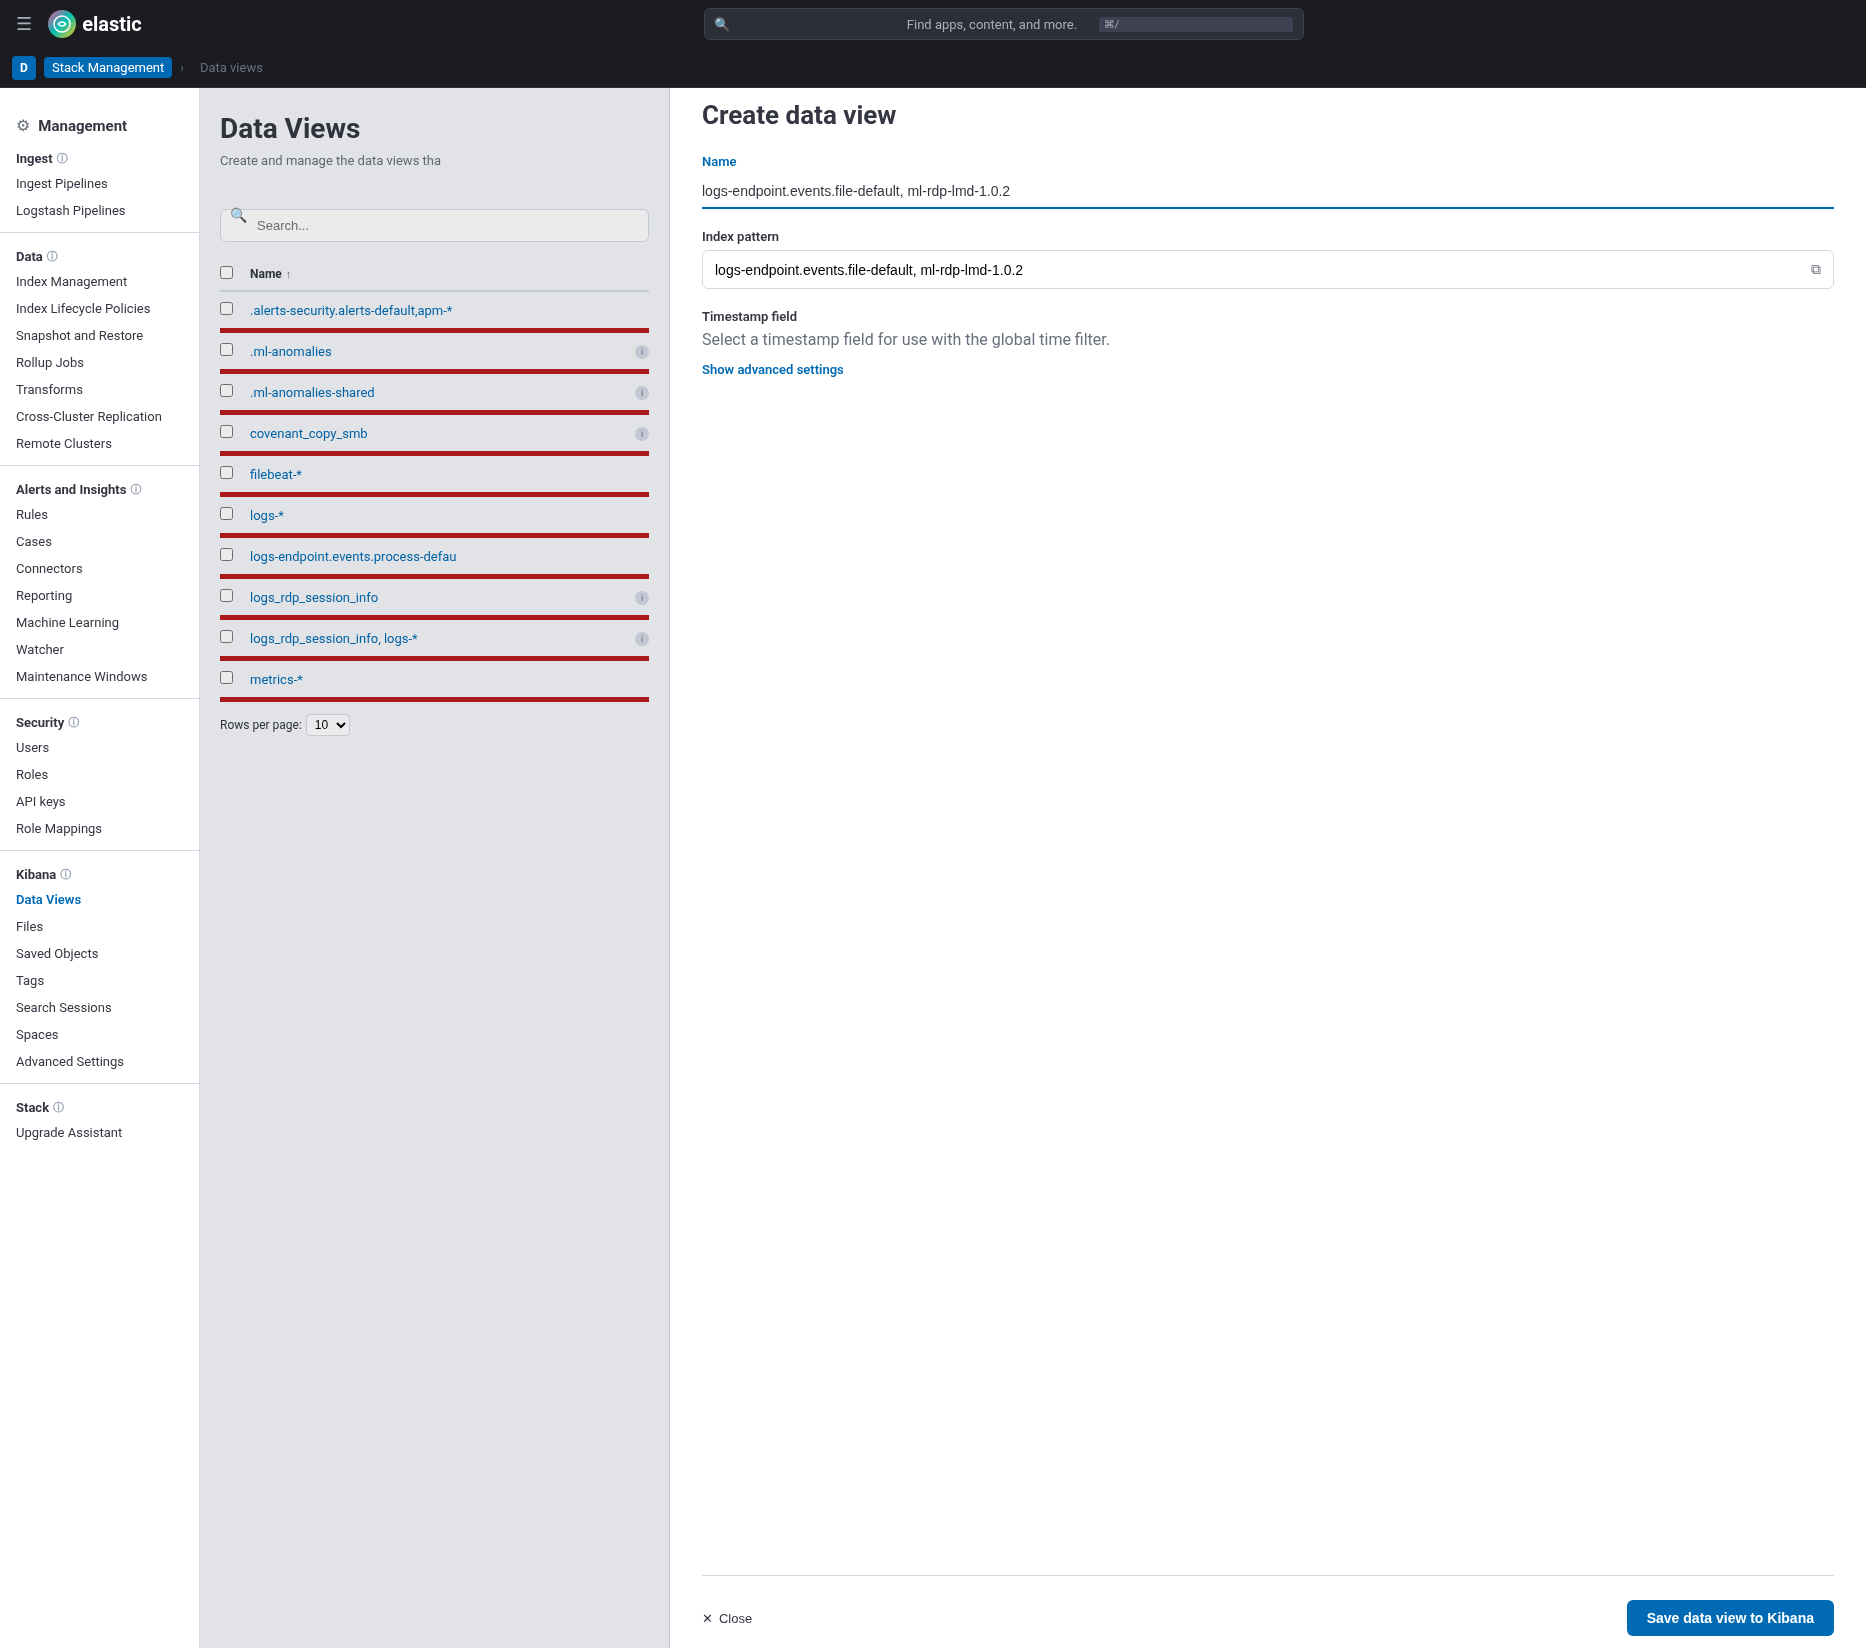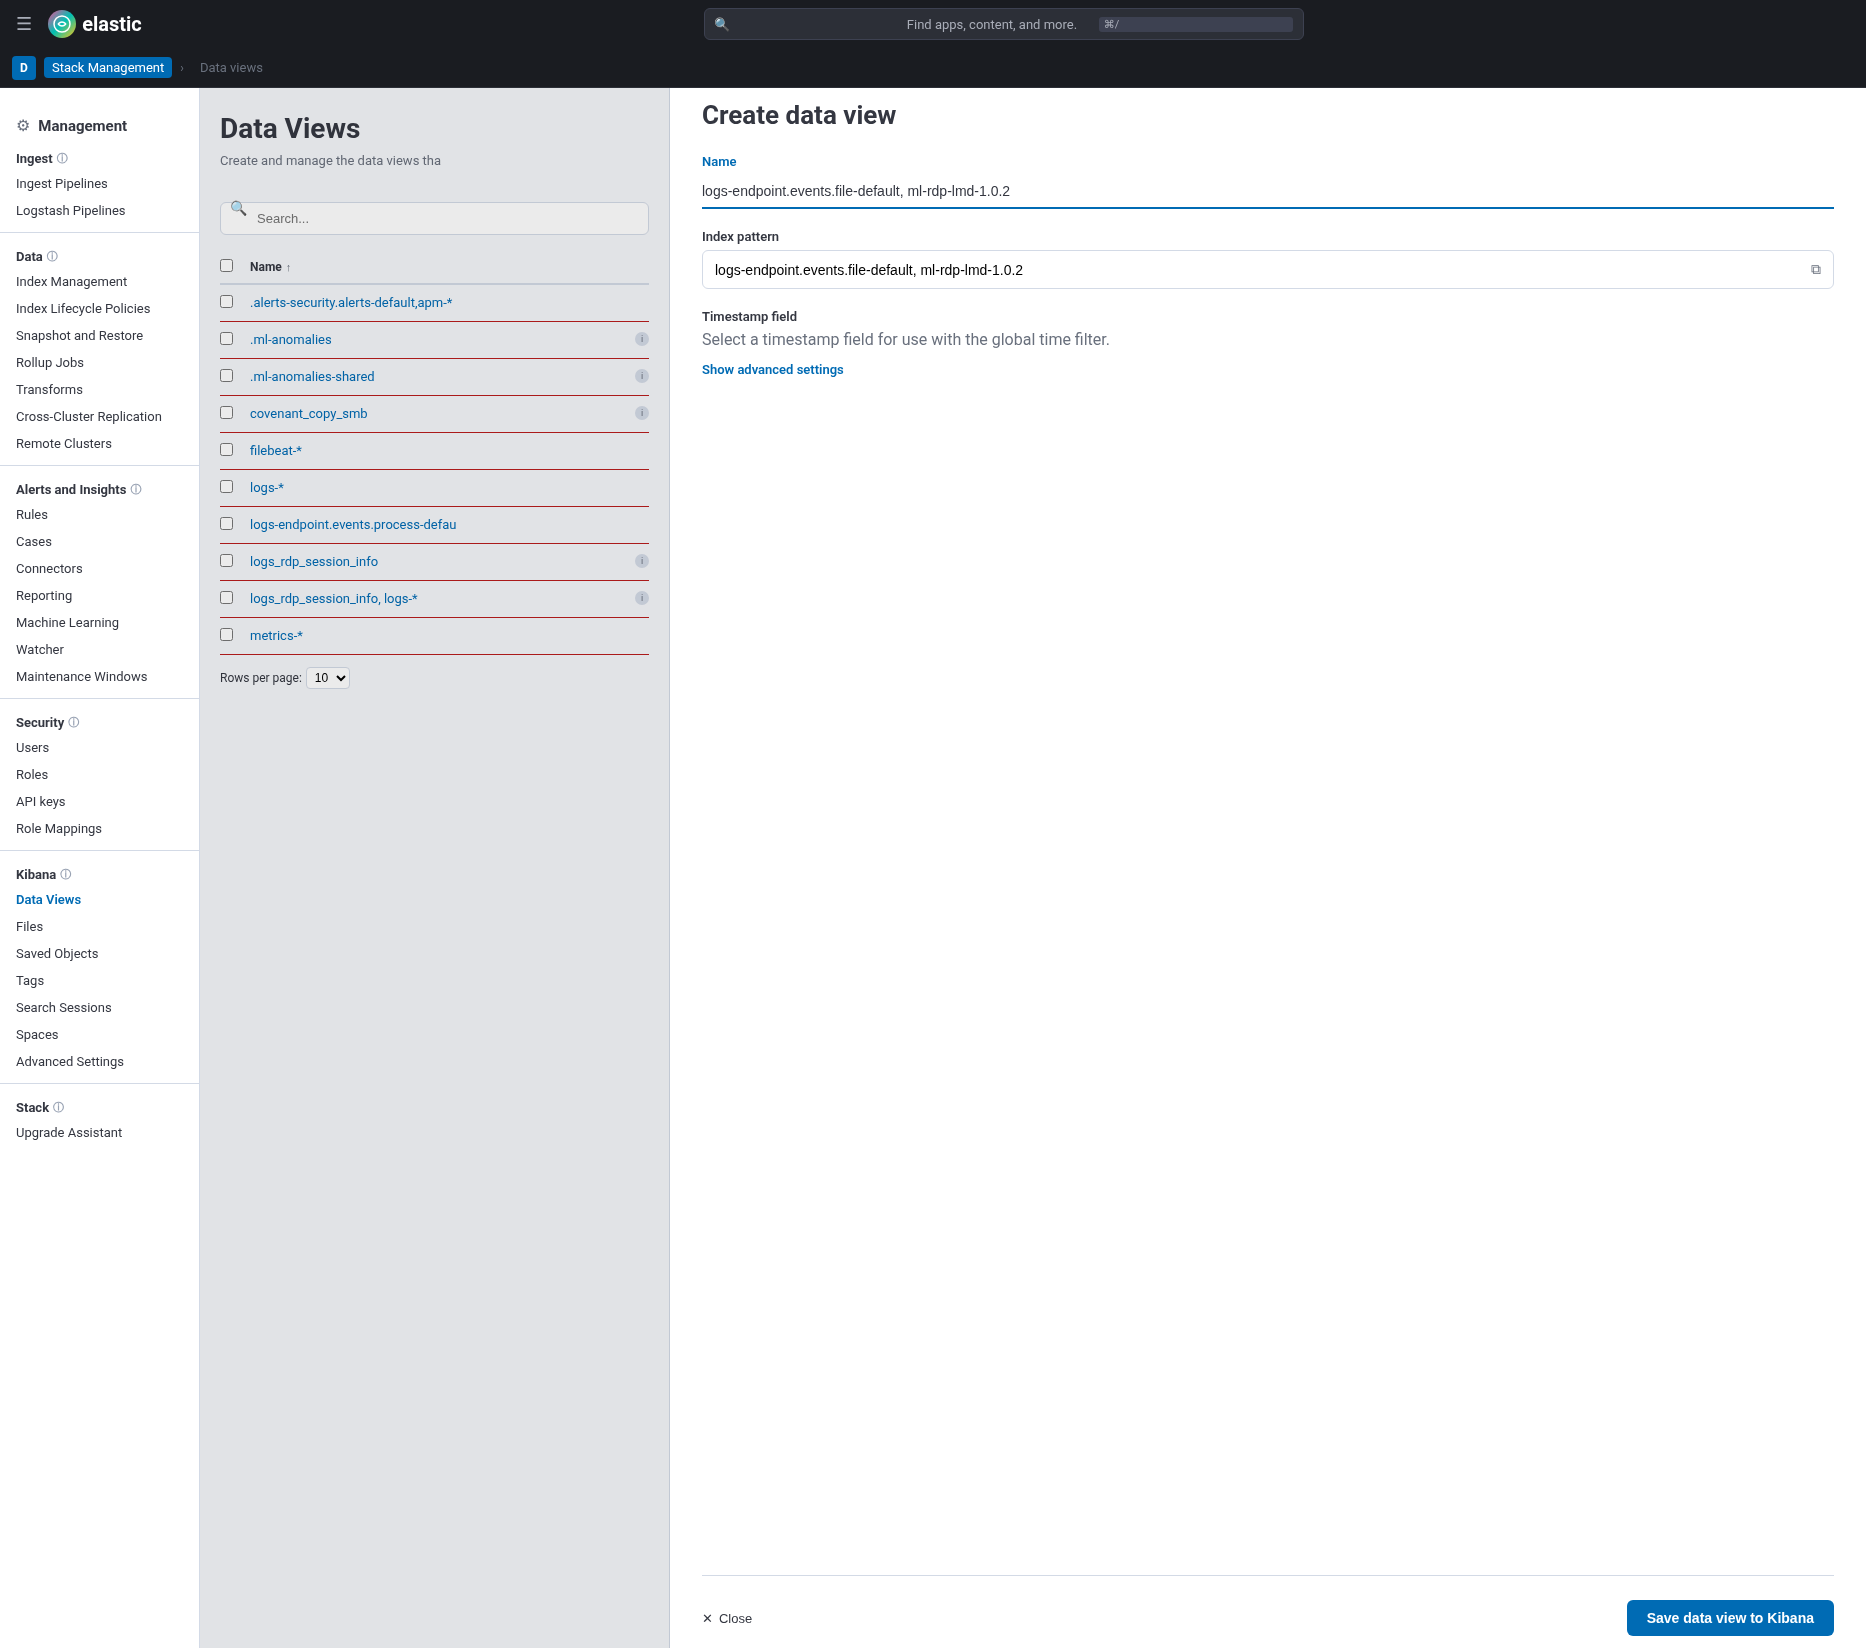--- a/index.html
+++ b/index.html
@@ -157,21 +157,21 @@
     }
     .panel-title {
       font-size: 28px;
       font-weight: 700;
       color: #343741;
       margin-bottom: 8px;
     }
     .panel-subtitle {
       font-size: 13px;
       color: #69707d;
-      margin-bottom: 13px;
+      margin-bottom: 20px;
     }
     .search-input-wrap {
       position: relative;
       margin-bottom: 16px;
     }
     .search-input-wrap input {
       width: 100%;
       border: 1px solid #d3dae6;
       border-radius: 6px;
       padding: 8px 12px 8px 36px;
@@ -187,23 +187,23 @@
     .table-header-row {
       display: flex; align-items: center;
       padding: 8px 0;
       border-bottom: 2px solid #d3dae6;
       font-size: 12px; font-weight: 700; color: #343741;
     }
     .table-checkbox { width: 30px; flex-shrink: 0; }
     .table-name { flex: 1; display: flex; align-items: center; gap: 4px; }
     .sort-icon { color: #69707d; font-size: 11px; }
     .table-row {
-      display: flex; align-items: flex-start;
+      display: flex; align-items: flex-end;
       padding: 10px 0;
-      border-bottom: 1px solid #b91c1c;
+      border-bottom: 5px solid #b91c1c;
       font-size: 13px;
     }
     .table-row input[type=checkbox] { margin-right: 8px; }
     .table-row-name { color: #006bb4; cursor: pointer; flex: 1; }
     .info-badge {
       display: inline-flex; align-items: center; justify-content: center;
       width: 14px; height: 14px;
       background: #d3dae6;
       border-radius: 50%;
       font-size: 9px;

